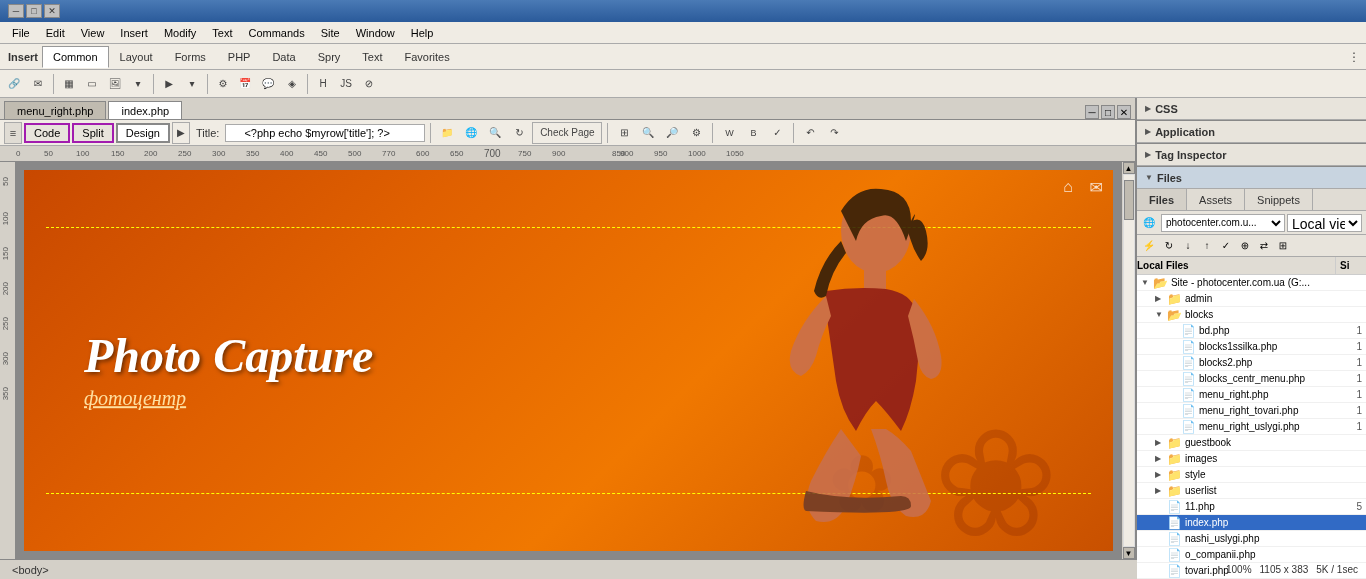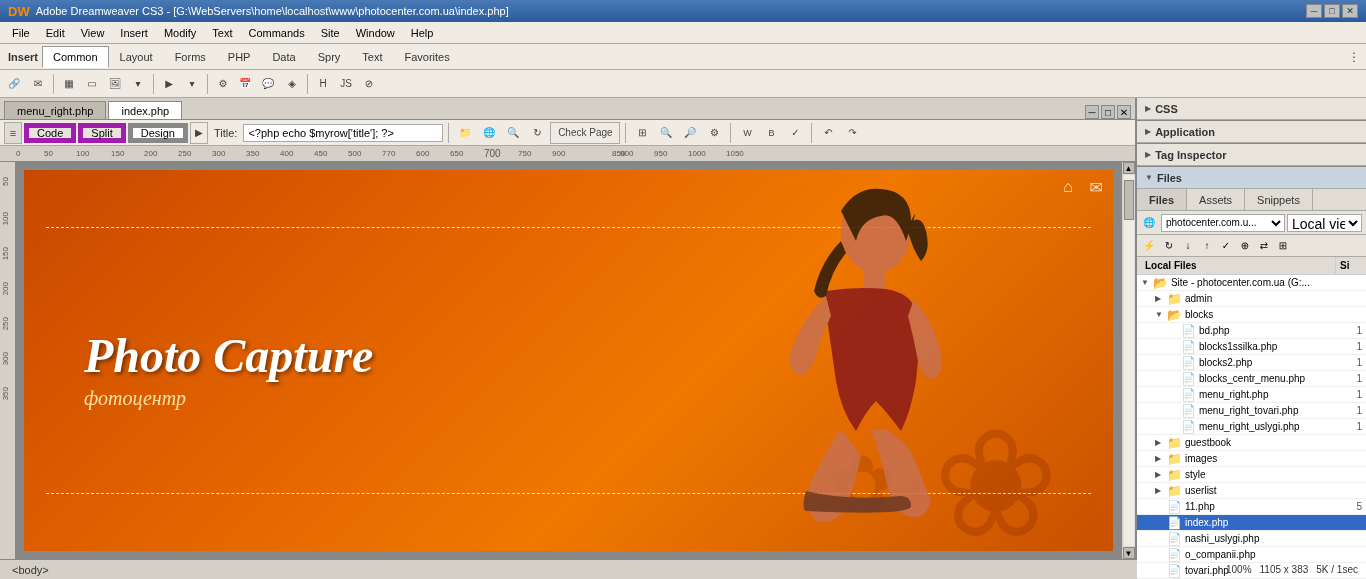--- a/index.html
+++ b/index.html
@@ -131,34 +131,34 @@
       display: flex;
       align-items: center;
       padding: 0 4px;
       border-bottom: 1px solid #aaa;
       gap: 2px;
     }
     .view-btn {
       padding: 2px 8px;
       font-size: 11px;
       cursor: pointer;
-      border: 5px solid #a21caf;
+      border: 2px solid #a21caf;
       background: #e8e4dc;
       height: 20px;
       display: flex;
       align-items: center;
     }
     .view-btn.active { background: white; border-color: #888; }
     .title-label { font-size: 11px; color: #333; padding: 0 4px; }
     .title-input {
       height: 18px;
       font-size: 11px;
       border: 1px solid #aaa;
       background: white;
-      padding: 0 4px;
+      padding: 0 18px;
       width: 200px;
     }
 
     
     #canvas-area {
       flex: 1;
       background: #808080;
       overflow: hidden;
       position: relative;
     }
@@ -225,20 +225,21 @@
       font-style: italic;
       text-shadow: 2px 2px 4px rgba(0,0,0,0.5);
       font-weight: bold;
     }
     #banner-subtitle {
       font-family: Georgia, serif;
       font-size: 20px;
       color: #ffe0a0;
       font-style: italic;
       margin-top: 4px;
+      text-decoration: underline;
     }
     #dashed-border-top {
       position: absolute;
       top: 15%;
       left: 2%;
       right: 2%;
       border-top: 1px dashed #ffff00;
     }
     #dashed-border-bottom {
       position: absolute;
@@ -366,21 +367,21 @@
       background: white;
       overflow-y: auto;
       overflow-x: hidden;
     }
     .tree-header {
       display: flex;
       background: #e0dcd4;
       border-bottom: 1px solid #ccc;
       height: 18px;
     }
-    .tree-col-name { flex: 1; padding: 0 8px; font-size: 10px; font-weight: bold; display: flex; align-items: center; border-right: 1px solid #ccc; }
+    .tree-col-name { flex: 1; padding: 0 0; font-size: 10px; font-weight: bold; display: flex; align-items: center; border-right: 1px solid #ccc; }
     .tree-col-size { width: 30px; padding: 0 4px; font-size: 10px; font-weight: bold; display: flex; align-items: center; }
 
     .tree-item {
       display: flex;
       align-items: center;
       height: 16px;
       padding-left: 4px;
       cursor: pointer;
       font-size: 11px;
       color: #000;
@@ -416,24 +417,20 @@
       width: 320px;
       display: flex;
       align-items: flex-end;
       justify-content: center;
     }
   </style>
 </head>
 <body>
 
 <div id="titlebar">
-  <div id="titlebar-left">
-    <span style="font-size:13px; font-weight:bold; color:#ff8800;">DW</span>
-    <span>Adobe Dreamweaver CS3 - [G:\WebServers\home\localhost\www\photocenter.com.ua\index.php]</span>
-  </div>
   <div id="titlebar-controls">
     <div class="titlebar-btn">─</div>
     <div class="titlebar-btn">□</div>
     <div class="titlebar-btn">✕</div>
   </div>
 </div>
 
 <div id="menubar">
   <span class="menu-item">File</span>
   <span class="menu-item">Edit</span>

